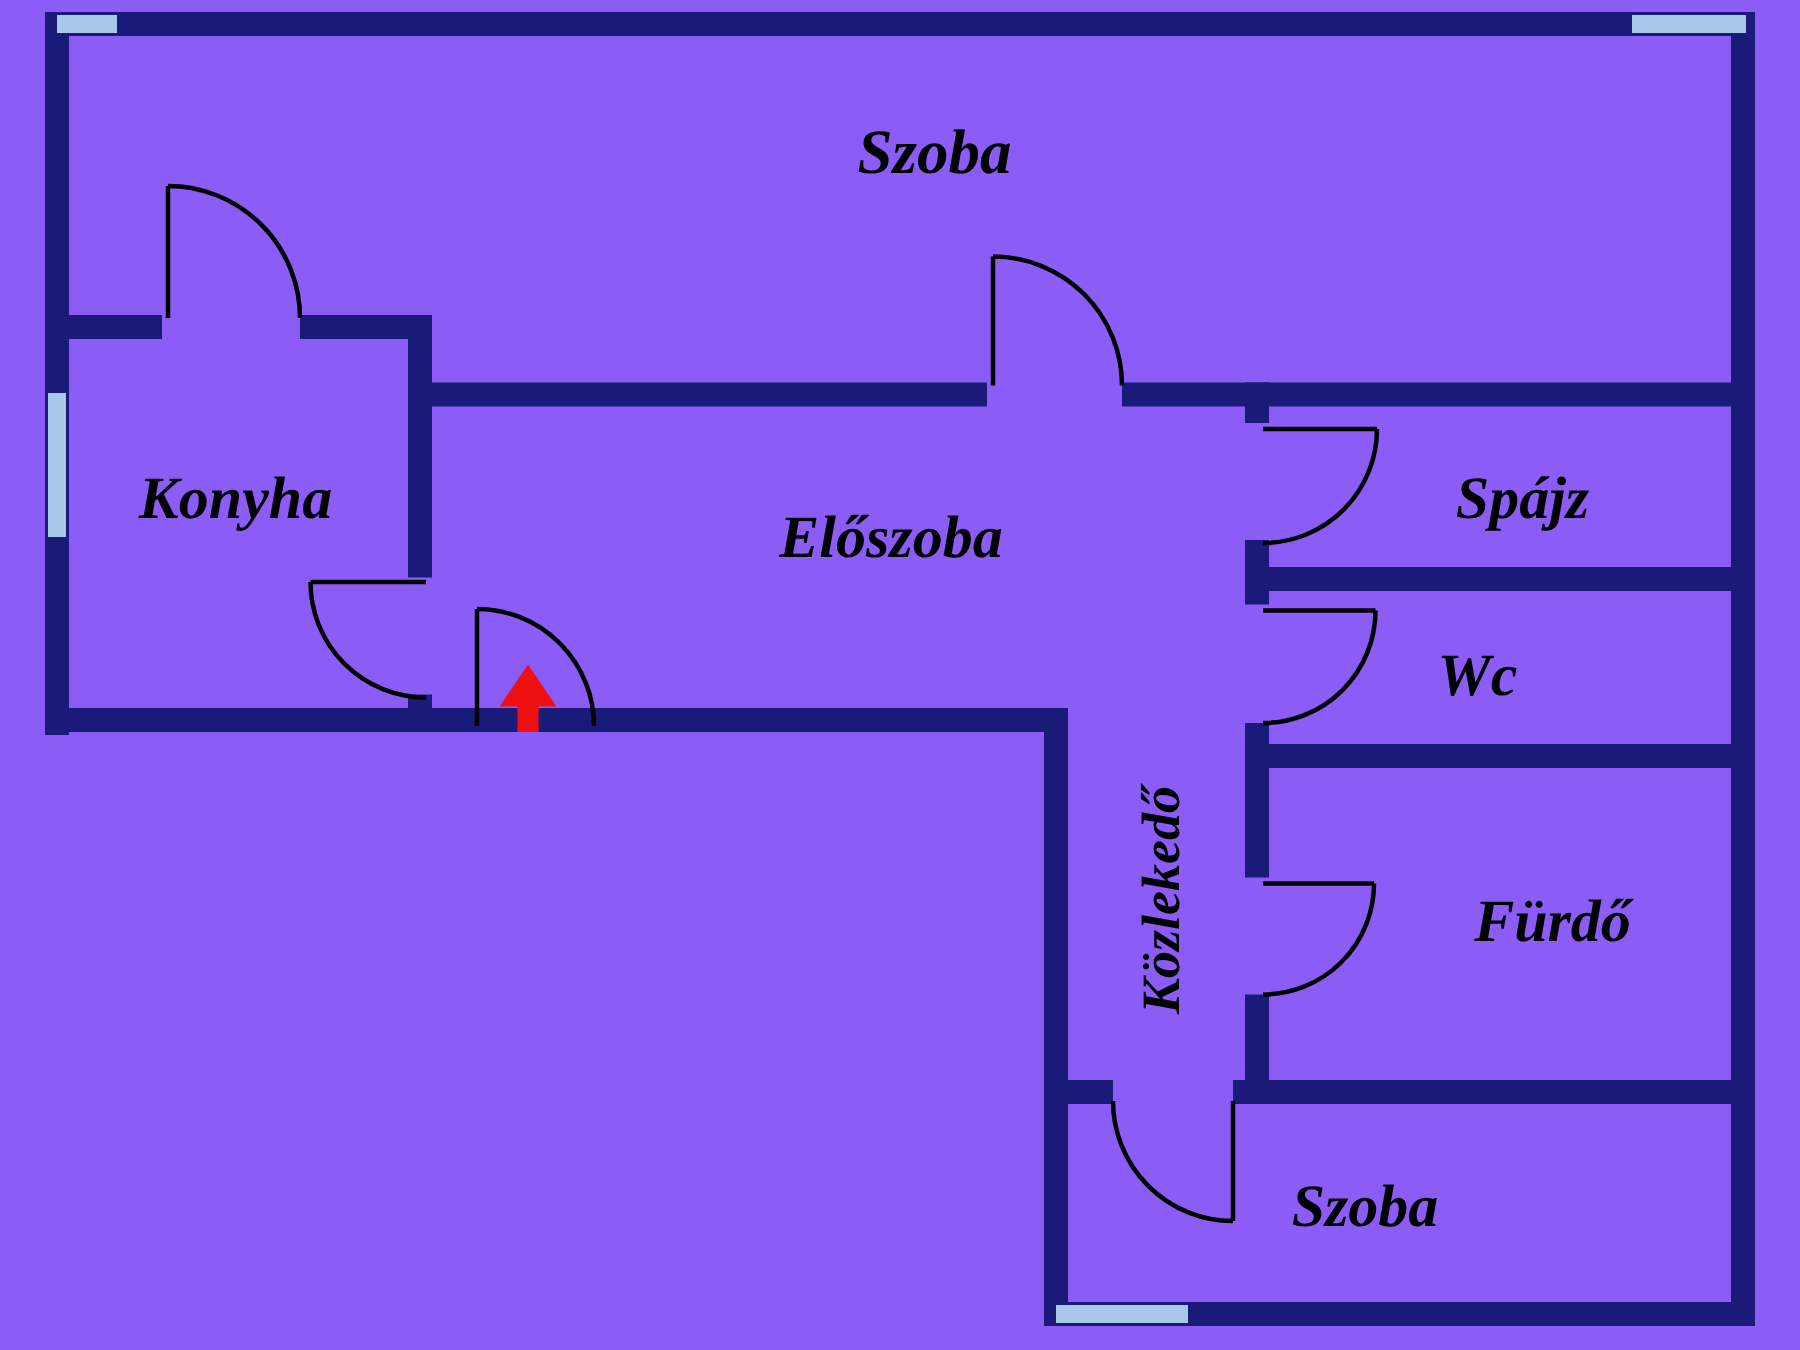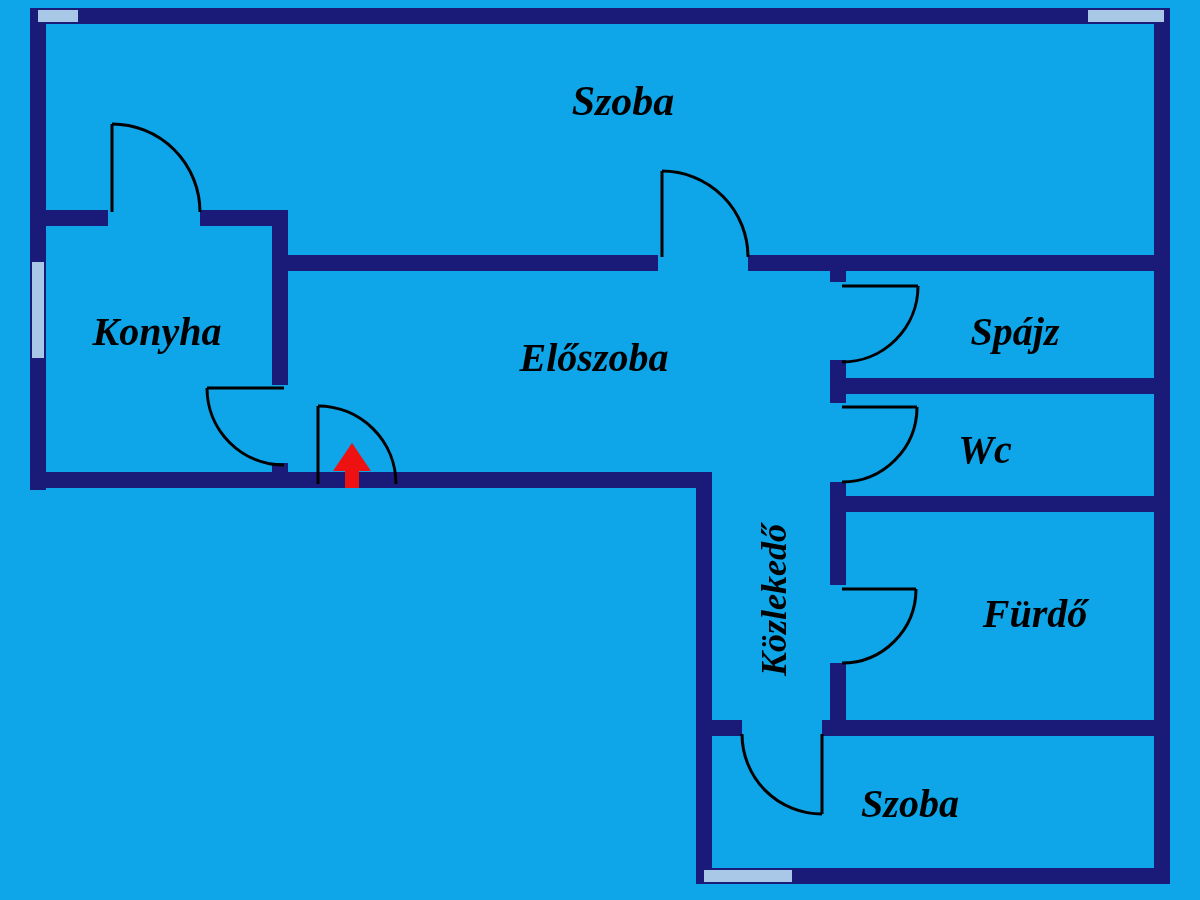--- a/index.html
+++ b/index.html
@@ -1,19 +1,19 @@
 <!DOCTYPE html>
 <html><head>
 <meta charset="utf-8">
 <style>
   html,body{margin:0;padding:0;background:#ffffff;}
   .canvas{
     position:relative;
     width:1200px;height:900px;
-    background:#0ea5e9;
+    background:#8b5cf6;
     font-family:"Liberation Serif", serif;
   }
   svg{display:block;}
   .wall{fill:#1a1a78;stroke:none;}
   .win{fill:#a9c8e8;stroke:none;}
   .door{stroke:#000000;stroke-width:3;fill:none;stroke-linecap:butt;}
   .lbl{
     font-family:"Liberation Serif", serif;
     font-weight:bold;
     font-style:italic;

